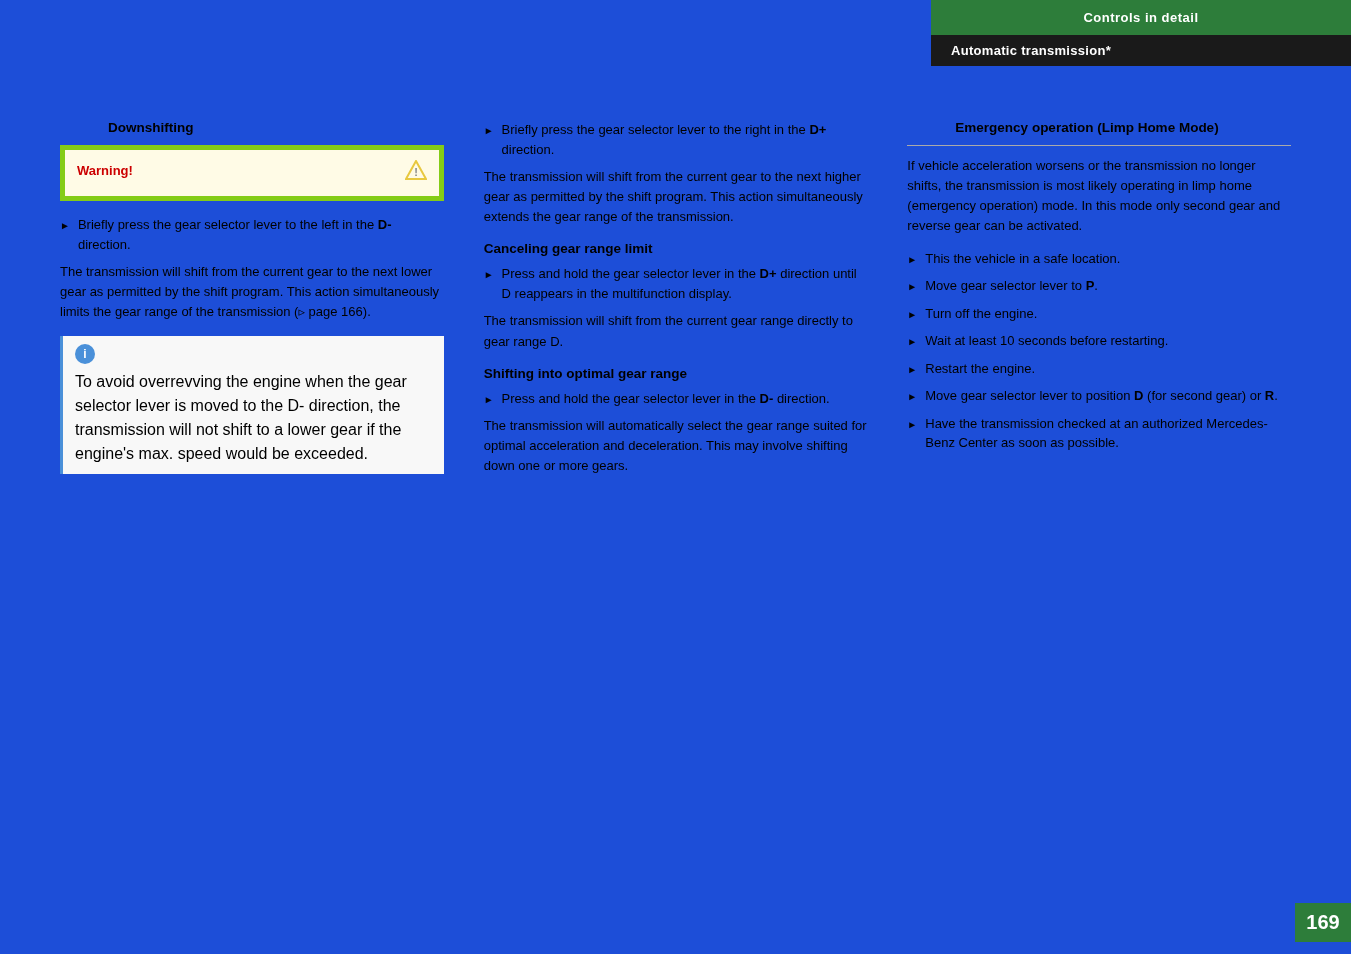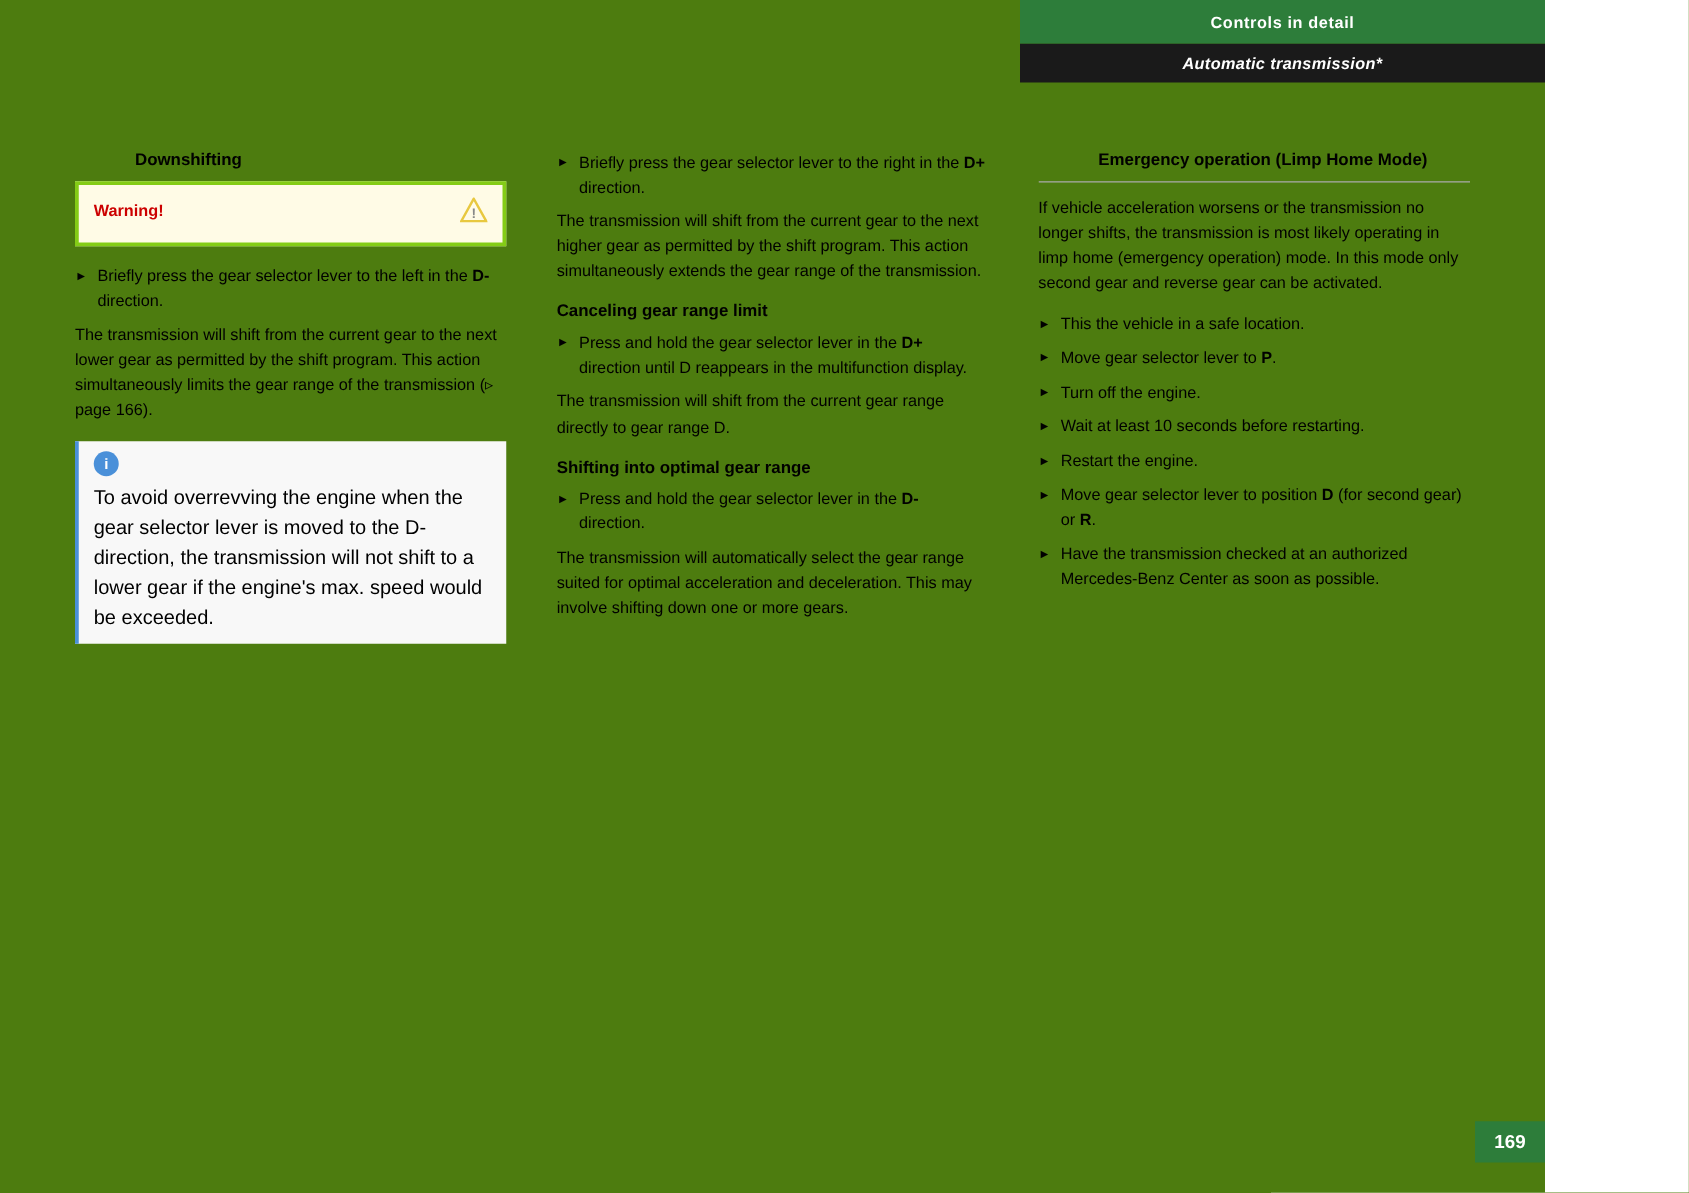--- a/index.html
+++ b/index.html
@@ -7,23 +7,23 @@
       font-family: Arial, Helvetica, sans-serif;
       font-size: 13px;
       background: #fff;
       color: #000;
       width: 1351px;
       min-height: 954px;
       position: relative;
     }
 
     .page-container {
-      width: 1236px;
+      width: 1351px;
       min-height: 954px;
-      background: #4d7c0f;
+      background: #1d4ed8;
       position: relative;
       padding-left: 36px;
     }
 
     
     .header-bar {
       position: absolute;
       top: 0;
       right: 0;
       width: 420px;
@@ -37,24 +37,23 @@
       text-align: center;
       padding: 10px 20px;
       letter-spacing: 0.5px;
     }
 
     .automatic-transmission {
       background: #1a1a1a;
       color: #fff;
       font-weight: bold;
       font-size: 13px;
-      text-align: center;
+      text-align: left;
       padding: 8px 20px;
       letter-spacing: 0.3px;
-      font-style: italic;
     }
 
     
     .content-area {
       position: absolute;
       top: 120px;
       left: 60px;
       right: 60px;
       bottom: 60px;
       display: flex;
@@ -76,21 +75,21 @@
 
     .section-title-no-border {
       font-weight: bold;
       font-size: 13.5px;
       margin-bottom: 10px;
       margin-left: 48px;
     }
 
     
     .warning-box {
-      border: 3px solid #84cc16;
+      border: 5px solid #84cc16;
       background: #fffbe6;
       padding: 10px 12px;
       margin-bottom: 14px;
       position: relative;
     }
 
     .warning-header {
       color: #cc0000;
       font-weight: bold;
       font-size: 13px;
@@ -171,27 +170,27 @@
     .subsection-title {
       font-weight: bold;
       font-size: 13.5px;
       margin-bottom: 8px;
       margin-top: 14px;
     }
 
     
     .page-number {
       position: absolute;
-      bottom: 24px;
+      bottom: 12px;
       right: 0;
       width: 56px;
       background: #2d7d3a;
       color: #fff;
       font-weight: bold;
-      font-size: 15px;
+      font-size: 20px;
       text-align: center;
       padding: 8px 0;
     }
 
     
     .section-divider {
       border: none;
       border-top: 1px solid #aaa;
       margin-bottom: 10px;
     }

